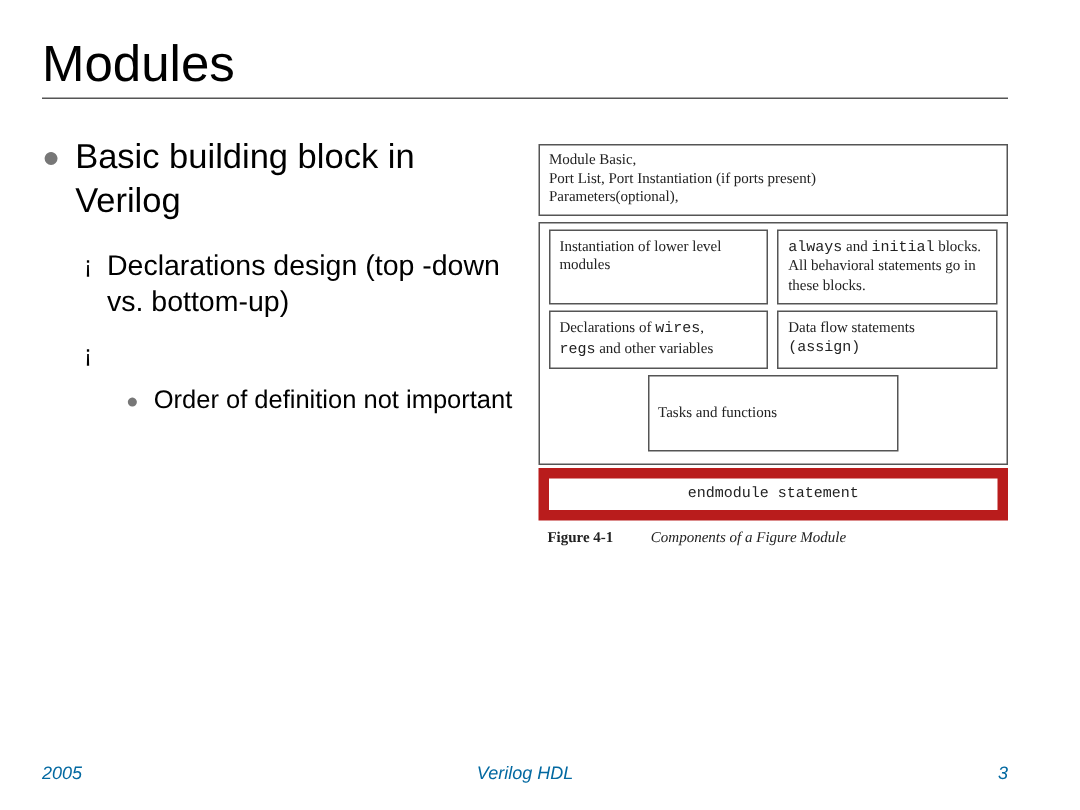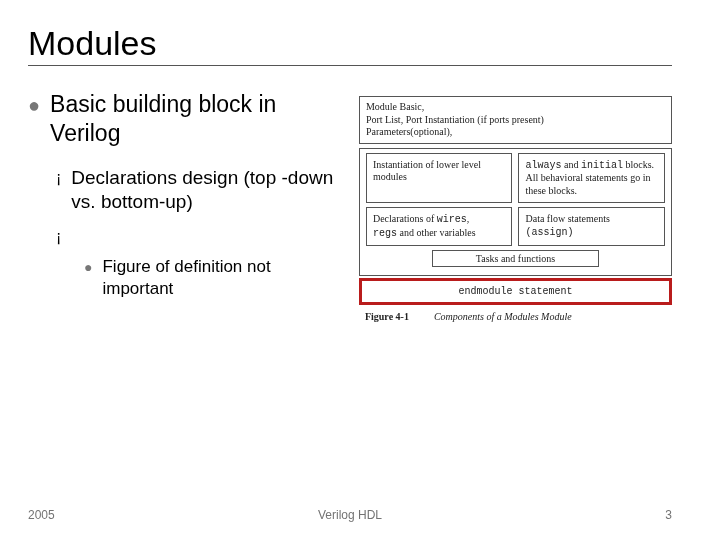--- a/index.html
+++ b/index.html
@@ -11,30 +11,30 @@
   .left-col { width: 330px; }
   .right-col { width: 326px; padding-top: 6px; }
   .top-bullet { display: flex; gap: 10px; font-size: 23px; line-height: 1.25; margin-bottom: 18px; }
   .disc { color: #777; font-size: 20px; line-height: 1.2; margin-top: 3px; }
   .sub-list { margin-left: 28px; }
   .sub-item { display: flex; gap: 10px; font-size: 19px; line-height: 1.3; margin-bottom: 10px; }
   .circ { color: #000; font-size: 16px; line-height: 1.2; margin-top: 2px; }
   .sub2-list { margin-left: 56px; margin-top: 2px; }
   .sub2-item { display: flex; gap: 10px; font-size: 17px; line-height: 1.3; }
   .disc2 { color: #777; font-size: 14px; margin-top: 2px; }
-  .footer { position: absolute; bottom: 18px; left: 28px; right: 28px; display: flex; justify-content: space-between; font-size: 12px; color: #737373; }
+  .footer { position: absolute; bottom: 18px; left: 28px; right: 28px; display: flex; justify-content: space-between; font-size: 12px; color: #0369a1; font-style: italic; }
   .footer .center { position: absolute; left: 50%; transform: translateX(-50%); font-family: Arial, sans-serif; }
   
   .diagram { font-family: "Times New Roman", Times, serif; font-size: 10px; color: #222; }
   .d-outer { border: 1px solid #555; padding: 4px 6px; margin-bottom: 2px; }
   .d-header { border: 1px solid #555; padding: 4px 6px; margin-bottom: 4px; line-height: 1.25; }
   .d-row { display: flex; gap: 6px; margin-bottom: 4px; }
   .d-cell { border: 1px solid #555; padding: 5px 6px; flex: 1; line-height: 1.25; }
-  .d-wide { border: 1px solid #555; padding: 2px 6px; margin: 0 auto 4px auto; width: 56%; text-align: center; }
-  .d-end { border: 3px solid #b91c1c; padding: 5px 6px; text-align: center; font-family: "Courier New", monospace; }
+  .d-wide { border: 1px solid #555; padding: 19px 6px; margin: 0 auto 4px auto; width: 56%; }
+  .d-end { border: 7px solid #b91c1c; padding: 5px 6px; text-align: center; font-family: "Courier New", monospace; }
   .mono { font-family: "Courier New", monospace; }
   .caption { font-style: italic; font-size: 10px; margin-top: 6px; padding-left: 6px; }
   .caption .figref { font-weight: 600; font-style: normal; margin-right: 25px; }
 </style>
 </head>
 <body>
 
 <div class="slide">
   <div class="title">Modules</div>
   <div class="underline"></div>
@@ -50,21 +50,21 @@
           <span class="circ">¡</span>
           <span>Declarations design (top -down vs. bottom-up)</span>
         </div>
         <div class="sub-item">
           <span class="circ">¡</span>
         </div>
       </div>
       <div class="sub2-list">
         <div class="sub2-item">
           <span class="disc2">●</span>
-          <span>Figure of definition not important</span>
+          <span>Order of definition not important</span>
         </div>
       </div>
     </div>
 
     <div class="right-col diagram">
       <div class="d-header">
         <span>Module Basic,</span><br>
         <span>Port List, Port Instantiation (if ports present)</span><br>
         <span>Parameters(optional),</span>
       </div>
@@ -89,21 +89,21 @@
           </div>
         </div>
         <div class="d-wide">
           <span>Tasks and functions</span>
         </div>
       </div>
       <div class="d-end">
         <span>endmodule statement</span>
       </div>
       <div class="caption">
-        <span class="figref">Figure 4-1</span><span>Components of a Modules Module</span>
+        <span class="figref">Figure 4-1</span><span>Components of a Figure Module</span>
       </div>
     </div>
   </div>
 
   <div class="footer">
     <span>2005</span>
     <span class="center">Verilog HDL</span>
     <span>3</span>
   </div>
 </div>

